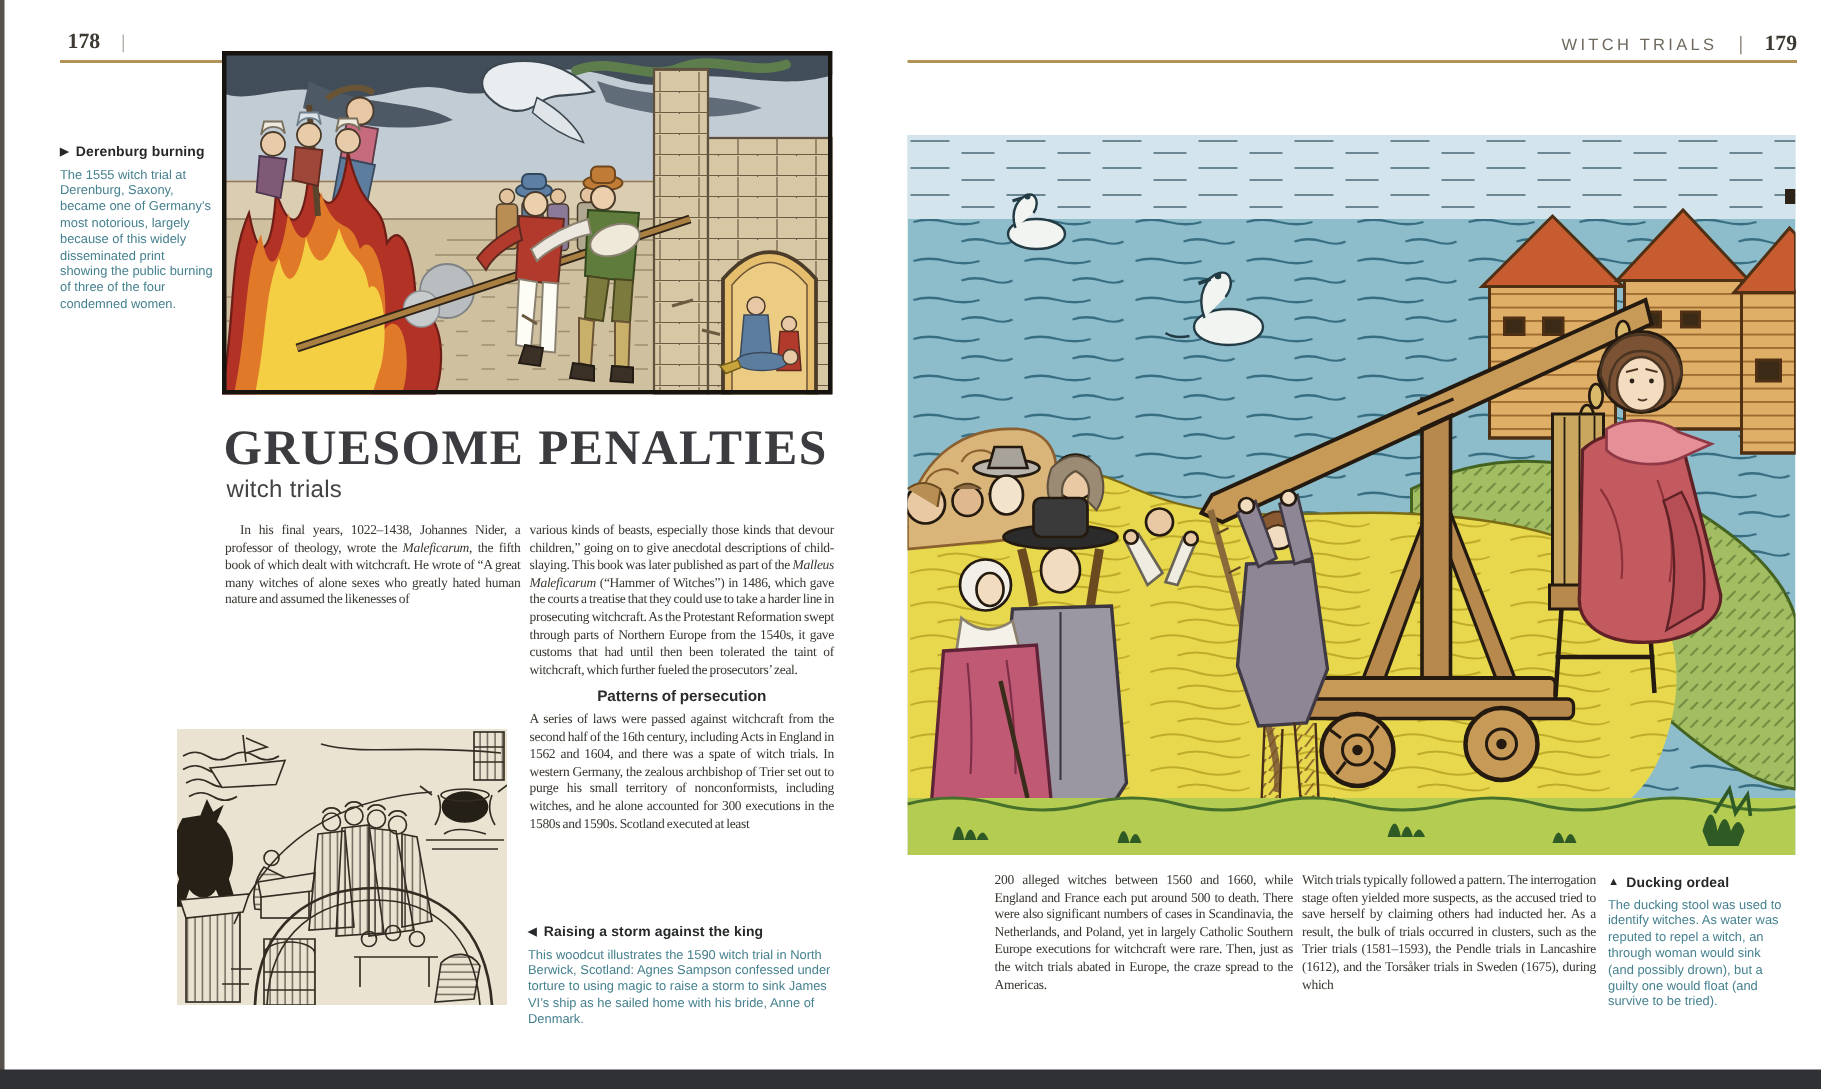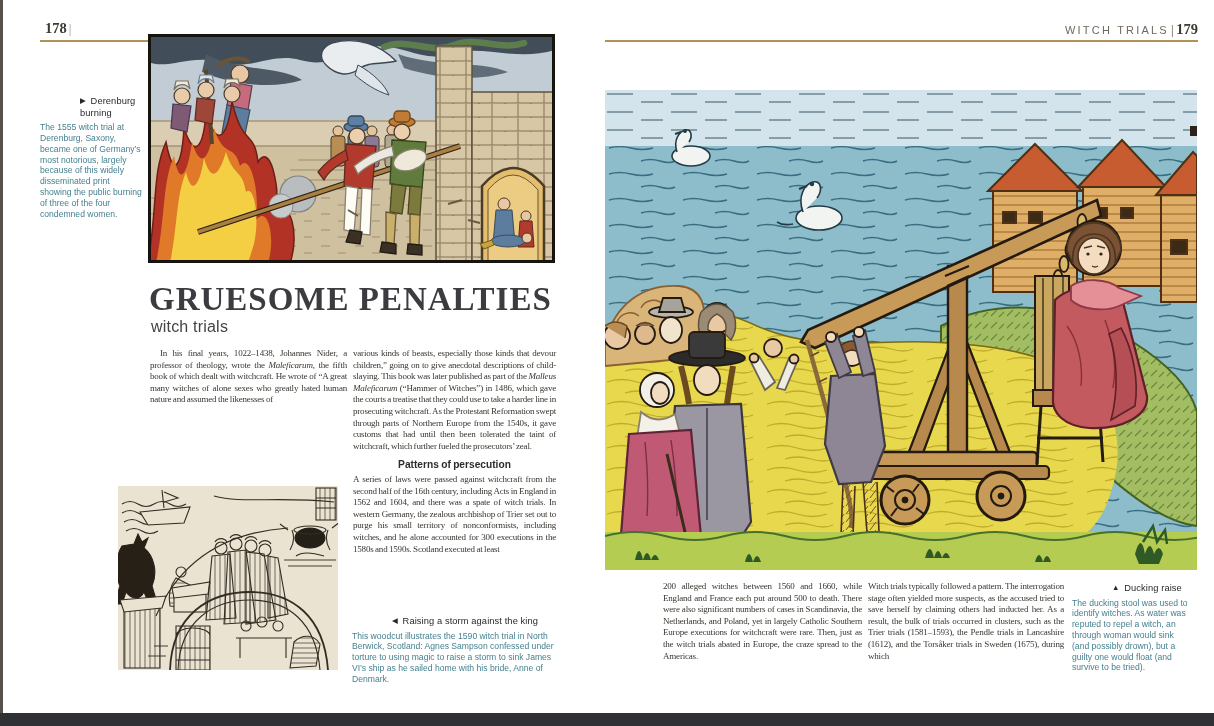--- a/index.html
+++ b/index.html
@@ -4,27 +4,27 @@
 <style>
   html,body{margin:0;padding:0;}
   body{width:1214px;height:726px;background:#ffffff;position:relative;overflow:hidden;
        font-family:"Liberation Sans",sans-serif;-webkit-font-smoothing:antialiased;}
   .abs{position:absolute;}
   
   .book-left-edge{left:0;top:0;width:3px;height:726px;background:#56524b;}
   .bottom-bar{left:0;bottom:0;width:1214px;height:13px;background:#303134;}
   
   .folio{font-family:"Liberation Serif",serif;font-weight:700;font-size:14.5px;color:#3d3933;}
-  .folio-row{display:flex;align-items:baseline;gap:2px;}
+  .folio-row{display:flex;align-items:baseline;gap:14px;}
   .folio-bar{color:#9a9288;font-weight:400;font-size:13px;}
   .running-head{font-size:11px;letter-spacing:2.2px;color:#6f695d;}
   .rule{height:2px;background:#b29357;}
   
   .cap{font-size:8.6px;line-height:1.24;}
-  .cap-title{font-weight:400;color:#26282a;font-size:9.3px;margin-bottom:3px;letter-spacing:.1px;margin-left:40px;}
+  .cap-title{font-weight:700;color:#26282a;font-size:9.3px;margin-bottom:3px;letter-spacing:.1px;}
   .cap-title .arrow{font-size:7.5px;position:relative;top:-1px;margin-right:2px;color:#26282a;}
   .cap-body{color:#46818f;line-height:1.26;}
   
   .main-title{font-family:"Liberation Serif",serif;font-weight:700;font-size:33px;letter-spacing:1px;color:#3c3c40;}
   .sub-title{font-size:16px;color:#434343;letter-spacing:.2px;}
   
   .body-col{font-family:"Liberation Serif",serif;font-size:9px;line-height:11.6px;color:#3a3630;
             text-align:justify;letter-spacing:-0.2px;word-spacing:-0.5px;}
   .body-col p{margin:0;}
   .body-col p.indent{text-indent:10px;}
@@ -447,16 +447,16 @@
 <div class="abs body-col" style="left:663px;top:581px;width:199px;">
   <p>200 alleged witches between 1560 and 1660, while England and France each put around 500 to death. There were also significant numbers of cases in Scandinavia, the Netherlands, and Poland, yet in largely Catholic Southern Europe executions for witchcraft were rare. Then, just as the witch trials abated in Europe, the craze spread to the Americas.</p>
 </div>
 <div class="abs body-col" style="left:868px;top:581px;width:196px;">
   <p>Witch trials typically followed a pattern. The interrogation stage often yielded more suspects, as the accused tried to save herself by claiming others had inducted her. As a result, the bulk of trials occurred in clusters, such as the Trier trials (1581–1593), the Pendle trials in Lancashire (1612), and the Torsåker trials in Sweden (1675), during which</p>
 </div>
 
 <div class="abs cap" style="left:1072px;top:583px;width:120px;">
   <div class="cap-title">
     <span class="arrow">▲</span>
-    <span>Ducking raise</span>
+    <span>Ducking ordeal</span>
   </div>
   <div class="cap-body">The ducking stool was used to identify witches. As water was reputed to repel a witch, an through woman would sink (and possibly drown), but a guilty one would float (and survive to be tried).</div>
 </div>
 
 </body></html>

